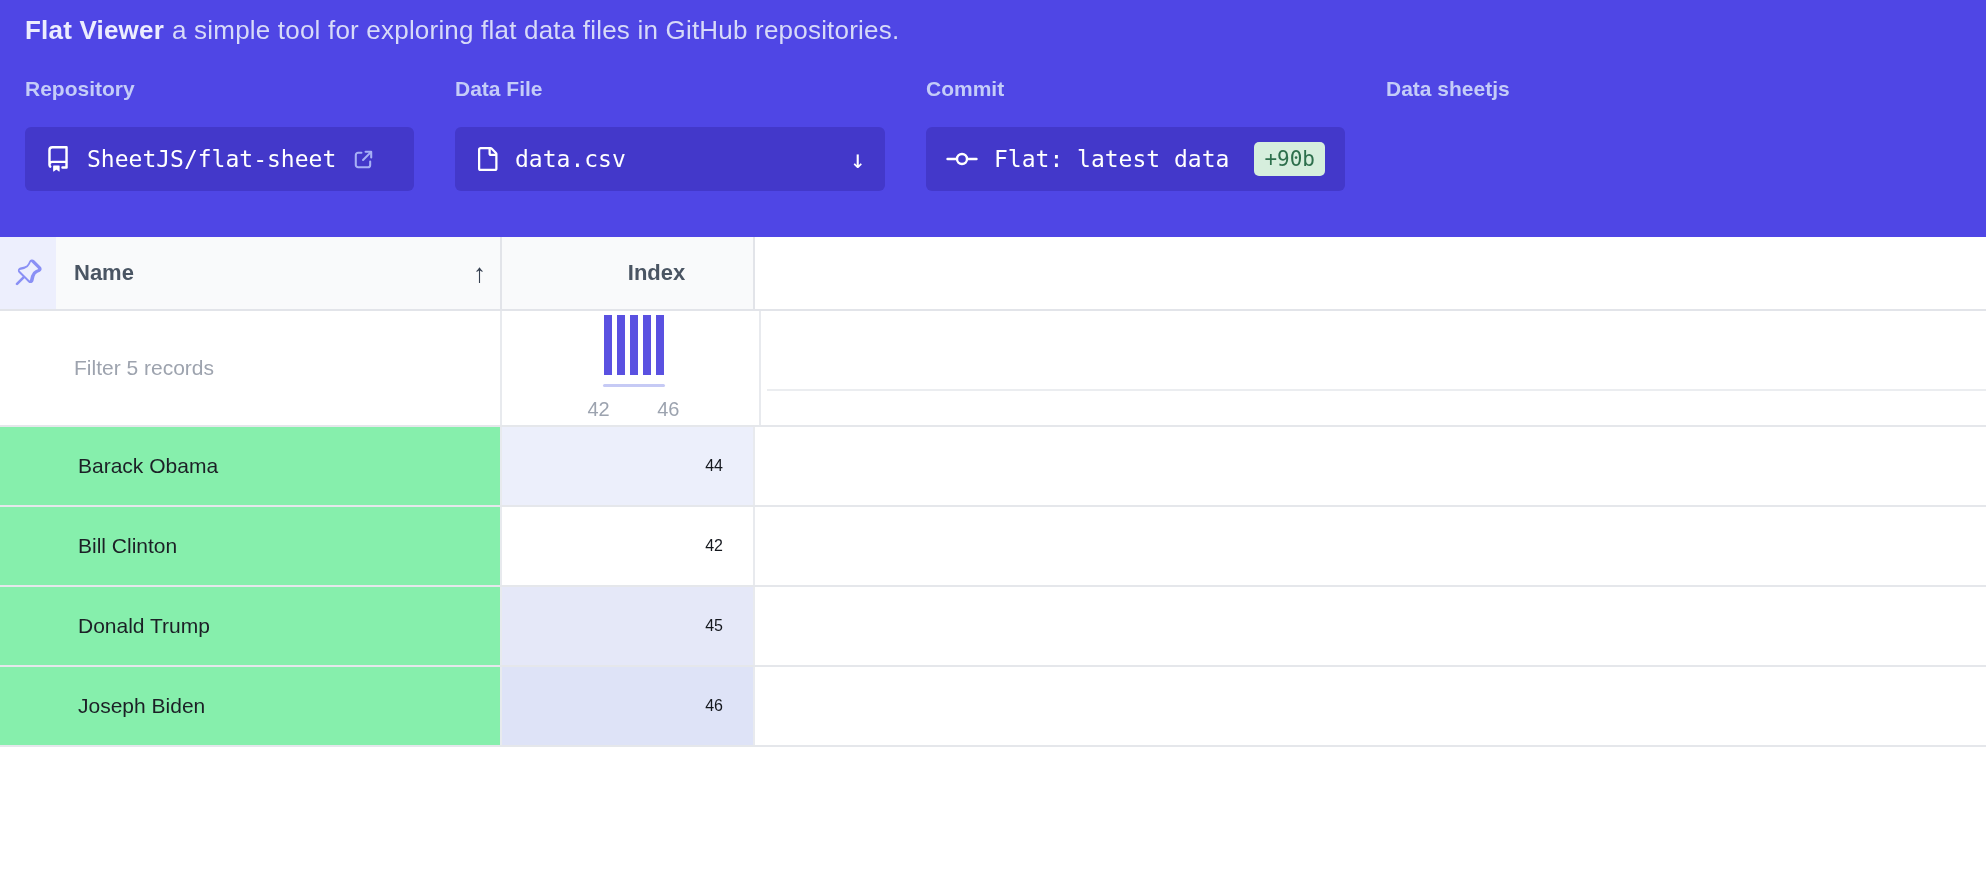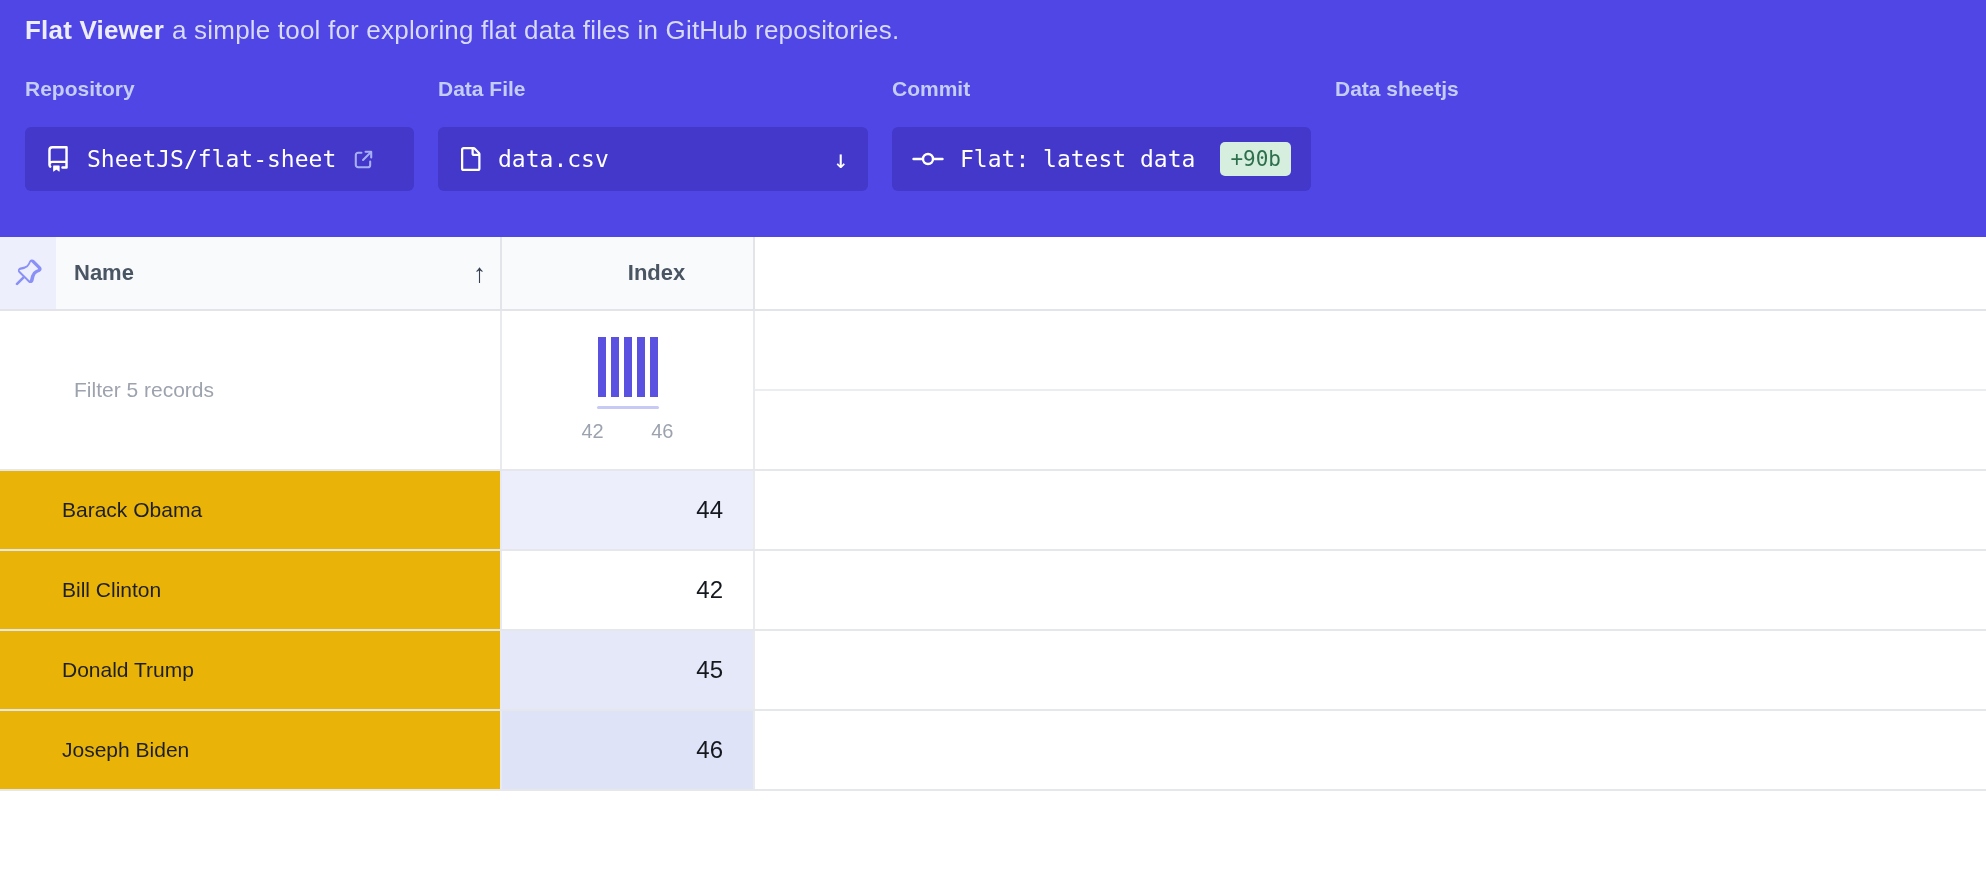--- a/index.html
+++ b/index.html
@@ -4,21 +4,21 @@
 <style>
   * { margin:0; padding:0; box-sizing:border-box; }
   html,body { background:#ffffff; }
   body { width:1986px; height:888px; font-family:"Liberation Sans", sans-serif; overflow:hidden; }
   .app { width:1986px; height:888px; overflow:hidden; background:#fff; }
 
   
   .hdr { height:237px; background:#4F46E5; padding:15px 25px 0 25px; position:relative; }
   .title-line { font-size:26px; color:#D7DAF8; letter-spacing:.2px; }
   .title-line .brand { font-weight:700; color:#ECEDFE; margin-right:8px; }
-  .fields { display:flex; gap:24px; margin-top:31px; }
+  .fields { display:flex; gap:41px; margin-top:31px; }
   .field { display:flex; flex-direction:column; }
   .field-label { font-size:21px; font-weight:600; color:#C4CCF8; margin-bottom:26px; }
   .pill { height:64px; background:#4338CA; border:none; border-radius:6px; display:flex; align-items:center;
           padding:0 20px; gap:16px; color:#fff; cursor:pointer; text-align:left; }
   .mono { font-family:"DejaVu Sans Mono", monospace; font-size:23px; color:#fff; white-space:nowrap; }
   .w-repo { width:389px; } .w-file { width:430px; } .w-commit { width:419px; } .w-src { width:617px; }
   .pill svg { flex:none; }
   .push-right { margin-left:auto; }
   .dd-arrow { font-size:25px; color:#fff; font-family:"DejaVu Sans Mono", monospace; }
   .badge { font-family:"DejaVu Sans Mono", monospace; font-size:21px; padding:5px 10px; border-radius:5px; }
@@ -26,41 +26,41 @@
   
   .grid { background:#fff; }
   .thead { display:flex; height:74px; border-bottom:2px solid #E2E4E9; }
   .pin-cell { width:56px; background:#EDEFFD; display:flex; align-items:center; justify-content:center; cursor:pointer; }
   .th { background:#F9FAFB; display:flex; align-items:center; font-size:22px; font-weight:600; color:#4A5563; cursor:pointer; }
   .th-name { width:446px; border-right:2px solid #E2E4E9; padding-left:18px; }
   .sort-arrow { margin-left:auto; padding-right:14px; font-size:26px; color:#374151; font-weight:400; }
   .th-index { width:253px; border-right:2px solid #E2E4E9; justify-content:center; padding-left:58px; }
   .th-rest { flex:1; background:#fff; }
 
-  .filter-row { display:flex; height:160px; border-bottom:2px solid #E5E7EB; }
+  .filter-row { display:flex; height:116px; border-bottom:2px solid #E5E7EB;gap:6px; }
   .filter-name { width:502px; border-right:2px solid #E8EAEE; display:flex; align-items:center; }
   .filter-name input { width:100%; border:none; outline:none; background:transparent; font-family:inherit;
                        font-size:21px; color:#374151; padding-left:74px; }
   .filter-name input::placeholder { color:#9DA3AE; }
   .filter-index { width:253px; border-right:2px solid #E8EAEE; display:flex; flex-direction:column;
                   align-items:center; justify-content:center; cursor:pointer; }
   .hist-bars { display:flex; gap:5px; align-items:flex-end; height:60px; }
   .hist-bar { width:8px; height:60px; background:#5A51E1; }
   .hist-baseline { width:62px; height:3px; border-radius:2px; background:#C6CAF5; margin-top:9px; }
   .hist-labels { display:flex; justify-content:space-between; width:92px; margin-top:11px;
                  font-size:20px; color:#9CA3AF; }
   .filter-rest { flex:1; display:flex; flex-direction:column; }
   .ghost-row { height:80px; border-bottom:2px solid #EBEDF0; }
   .ghost-fill { flex:1; }
 
   .data-row { display:flex; height:80px; border-bottom:2px solid #E5E7EB; }
   .cell-name { width:502px; border-right:2px solid #E8EAEE; display:flex; align-items:center;
-               padding-left:62px; font-size:21px; color:#1C2026; background:#eab308; }
+               padding-left:78px; font-size:21px; color:#1C2026; background:#86efac; }
   .cell-index { width:253px; border-right:2px solid #E8EAEE; display:flex; align-items:center;
-                justify-content:flex-end; padding-right:30px; font-size:24px; color:#15181E; }
+                justify-content:flex-end; padding-right:30px; font-size:16px; color:#15181E; }
   .cell-rest { flex:1; background:#fff; }
   .tail { height:17px; background:#fff; }
 </style>
 </head>
 <body>
 
 <div class="app">
 
   <header class="hdr" style="background: rgb(79, 70, 229);">
     <div class="title-line">

